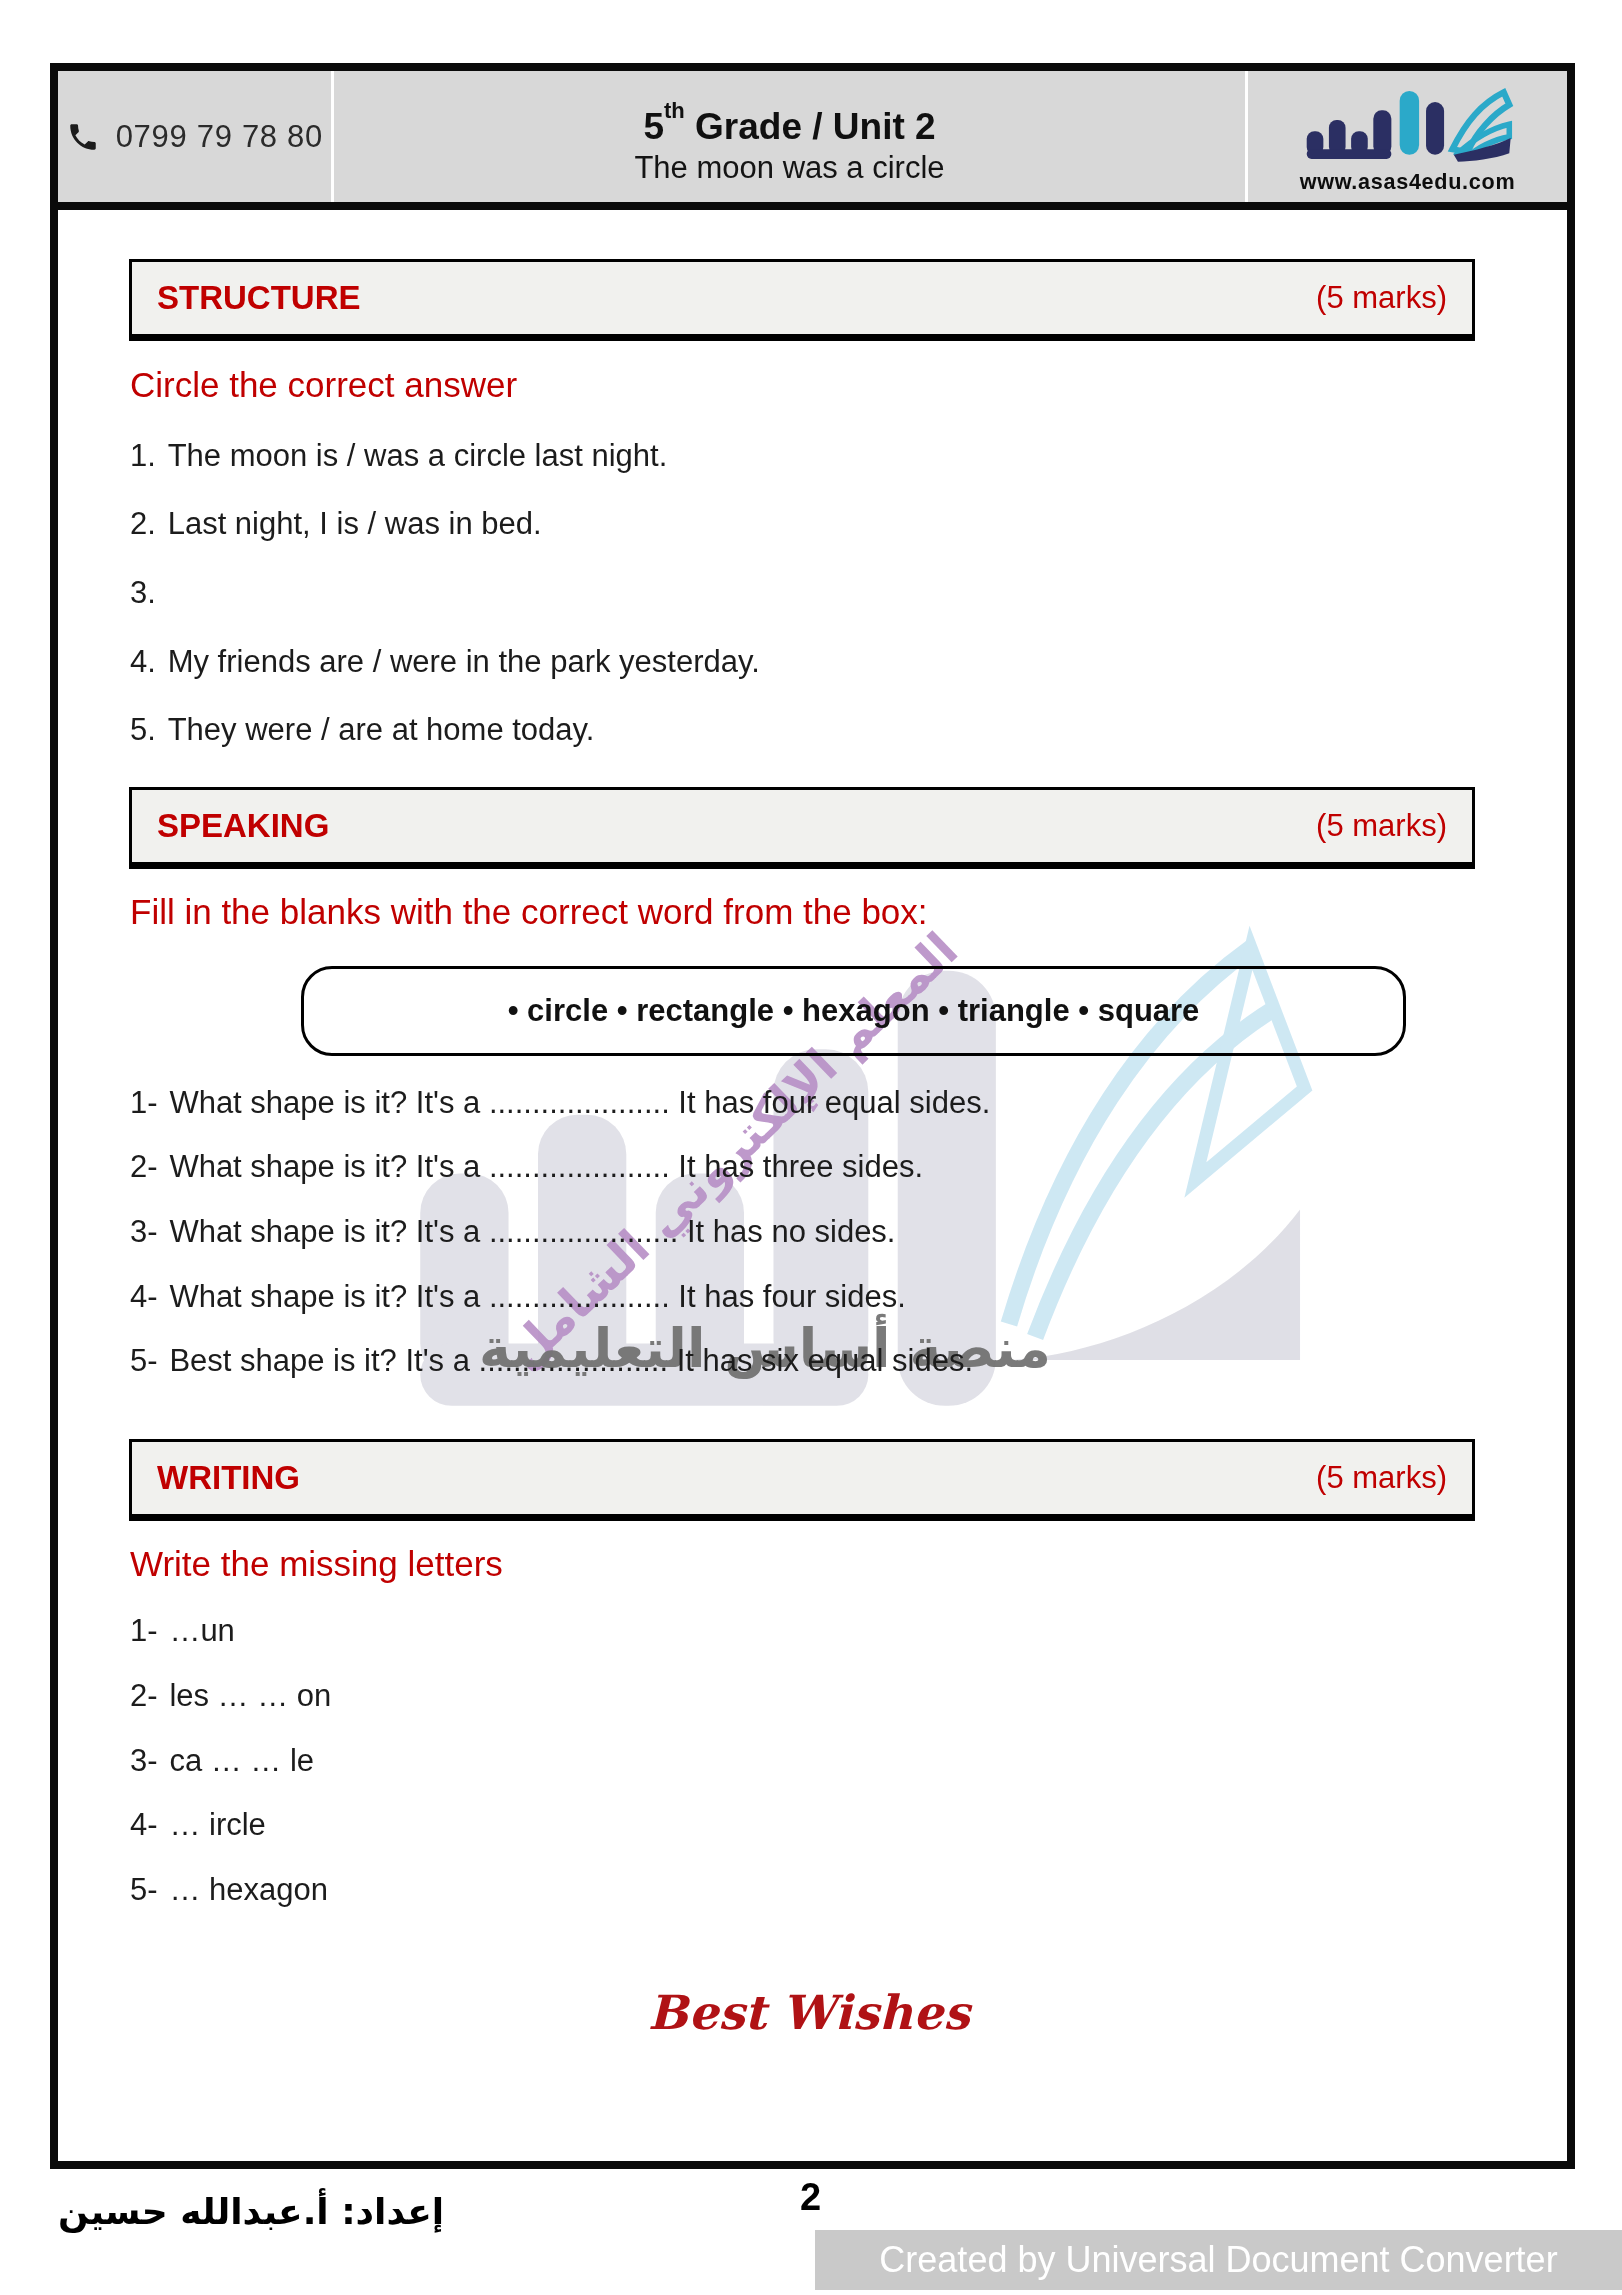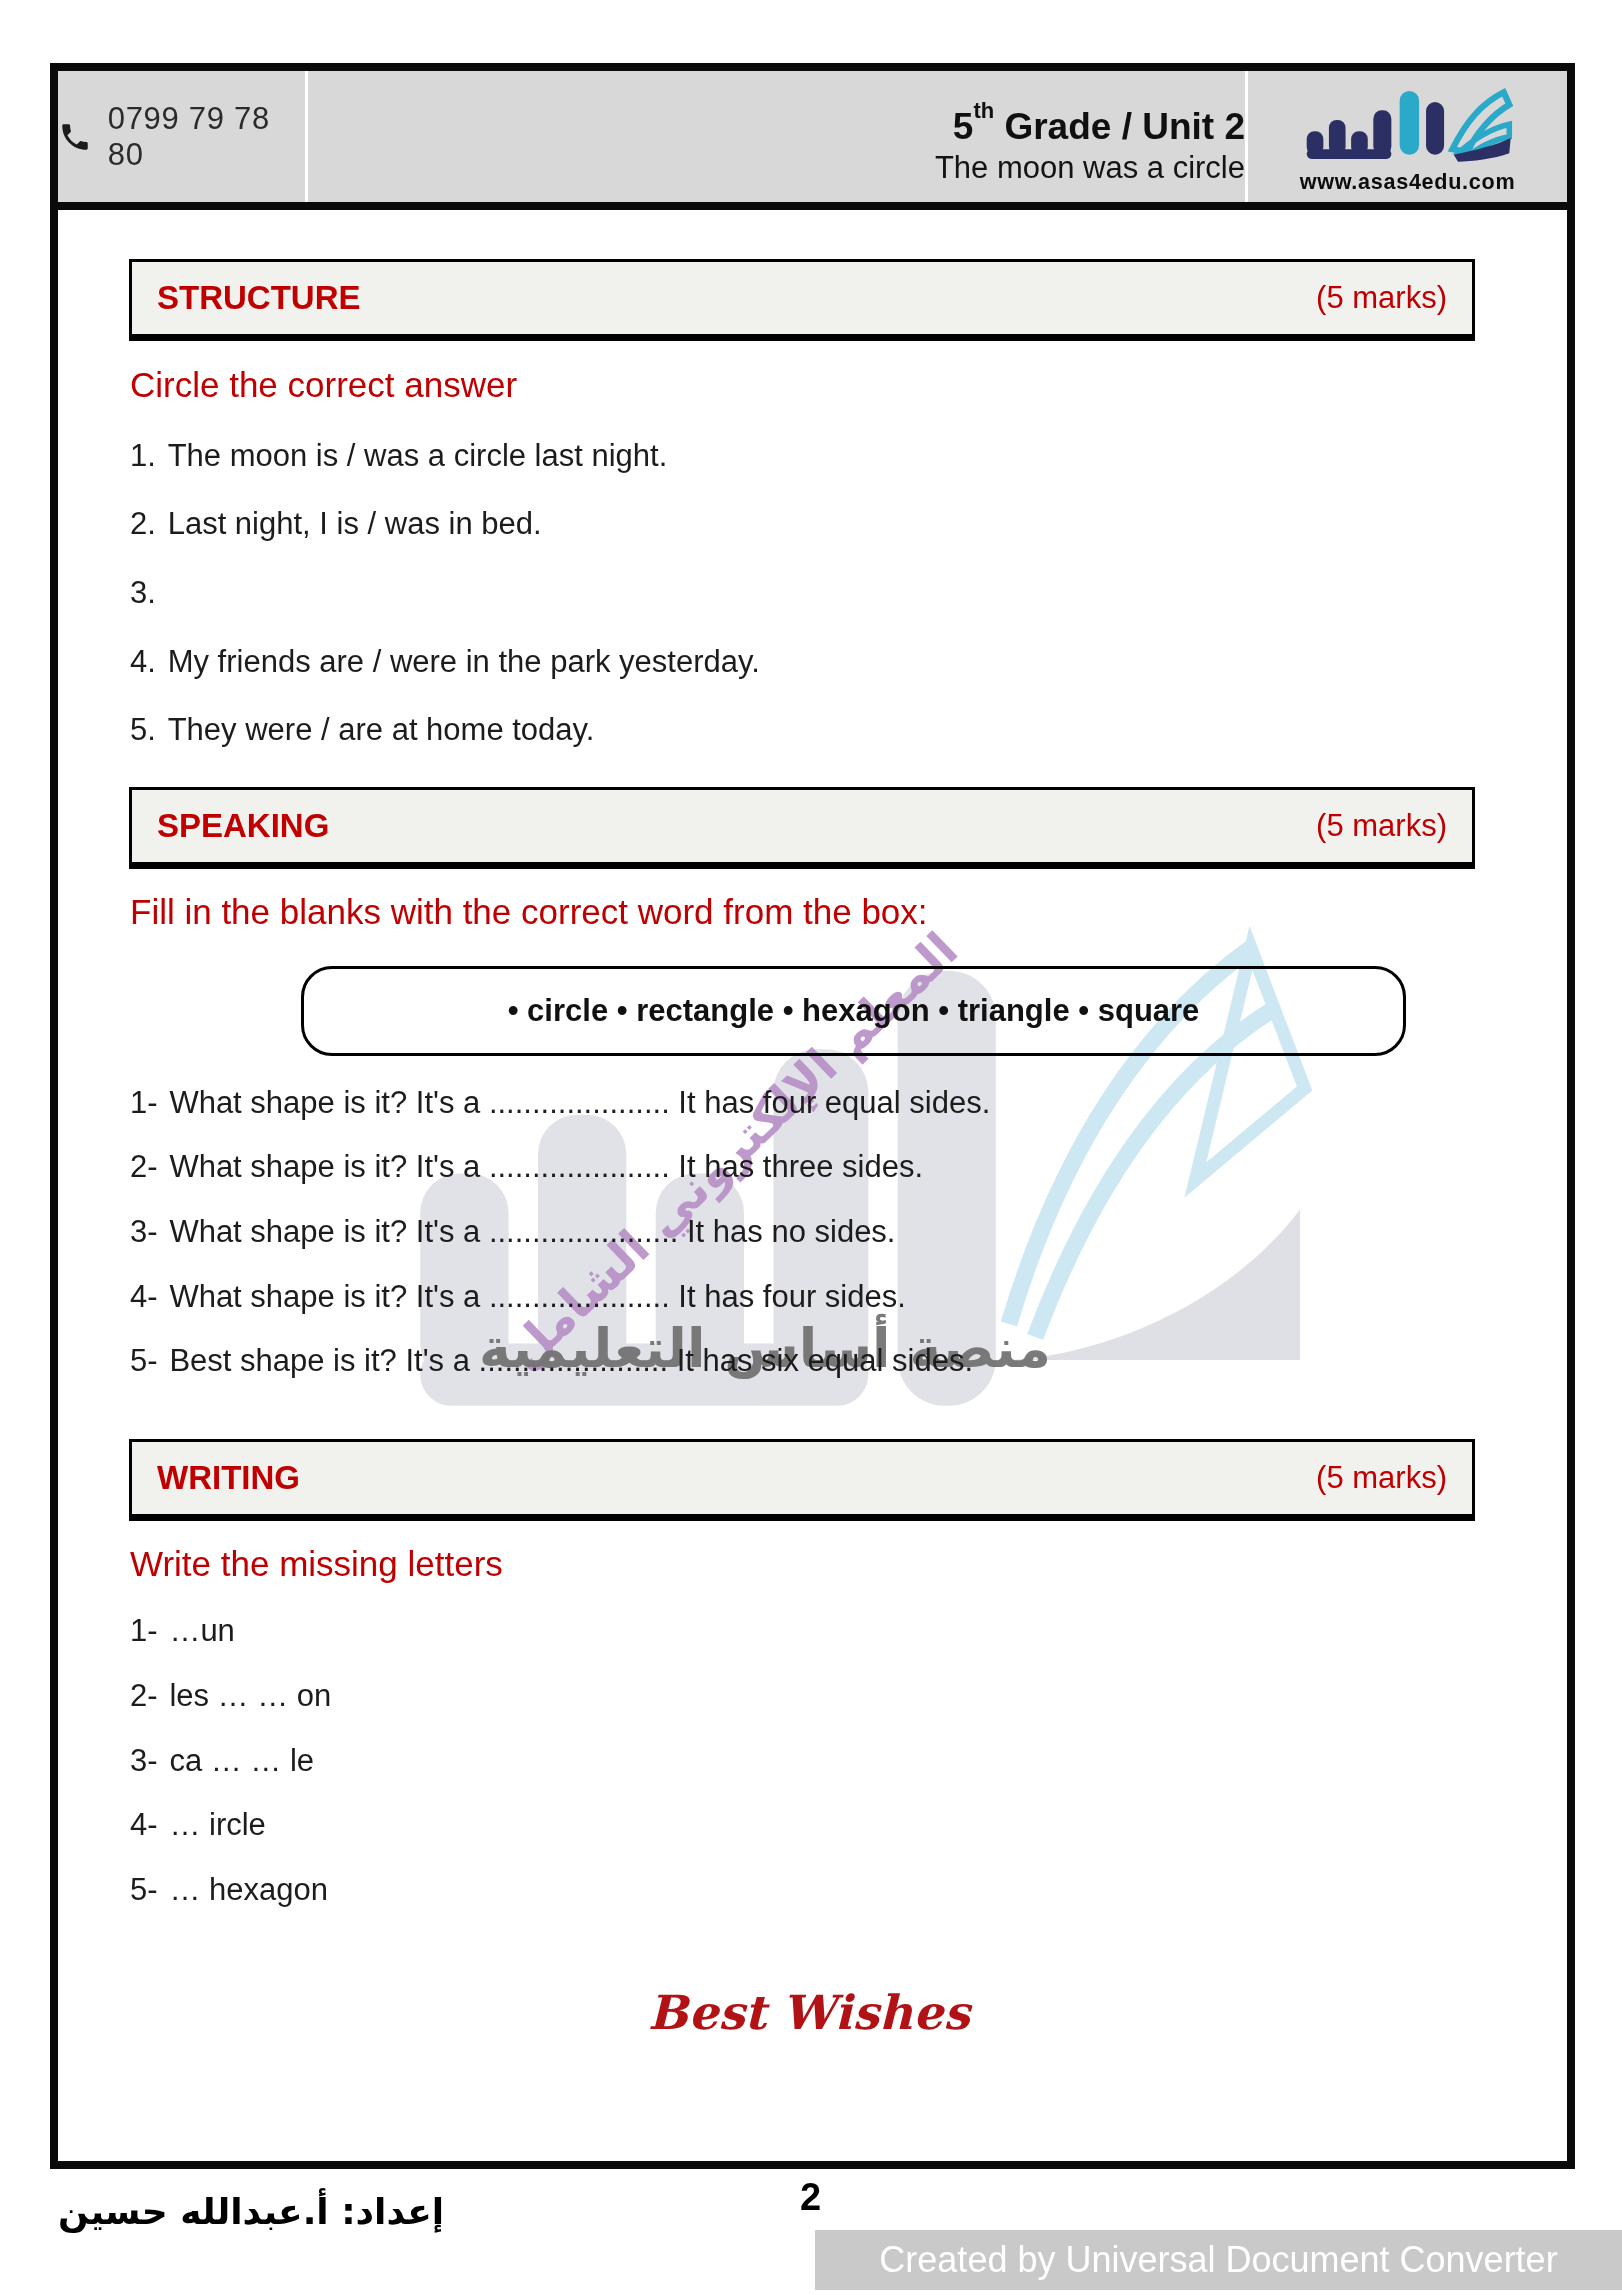--- a/index.html
+++ b/index.html
@@ -11,24 +11,24 @@
   .frame{
     position:absolute;left:50px;top:63px;width:1525px;height:2106px;
     border:8.5px solid #0a0a0a;background:#fff;box-sizing:border-box;
   }
   
   .header{
     display:flex;height:139px;background:#d8d8d8;
     border-bottom:8.5px solid #0a0a0a;box-sizing:border-box;position:relative;z-index:2;
   }
   .hcell{display:flex;align-items:center;justify-content:center;box-sizing:border-box;}
-  .cell-phone{width:250px;border-right:3.3px solid #ffffff;gap:15.7px;}
+  .cell-phone{width:276px;border-right:3.3px solid #ffffff;gap:15.7px;}
   .phone-ico{width:34px;height:34px;flex:0 0 auto;}
   .phone-number{font-size:31px;color:#2b2b2b;letter-spacing:0.7px;}
-  .cell-title{flex:1;border-right:3.3px solid #ffffff;flex-direction:column;gap:2.6px;padding-top:19px;align-items:flex-end;}
+  .cell-title{flex:1;border-right:3.3px solid #ffffff;flex-direction:column;gap:2.6px;padding-top:19px;}
   .title{font-size:37px;font-weight:bold;color:#101010;}
   .title .sup{font-size:22px;vertical-align:top;position:relative;top:-7.9px;font-weight:bold;}
   .subtitle{font-size:31px;color:#141414;}
   .cell-logo{width:319px;flex-direction:column;gap:0px;padding-top:6.5px;}
   .website{font-size:21.6px;font-weight:bold;color:#0d0d0d;letter-spacing:0.7px;}
   
   .section-box{
     margin:0 92px 0 71px;background:#f1f1ee;border:3.3px solid #000;border-bottom-width:7.2px;
     display:flex;justify-content:space-between;align-items:center;
     padding:17px 25px;box-sizing:border-box;position:relative;z-index:2;

